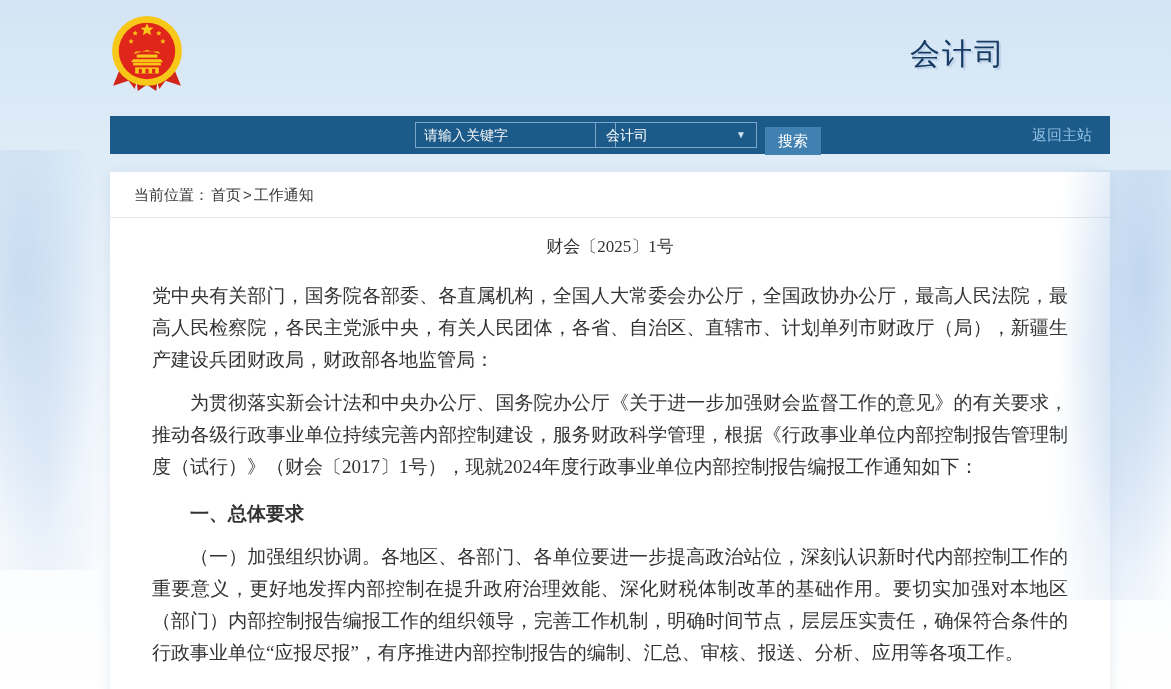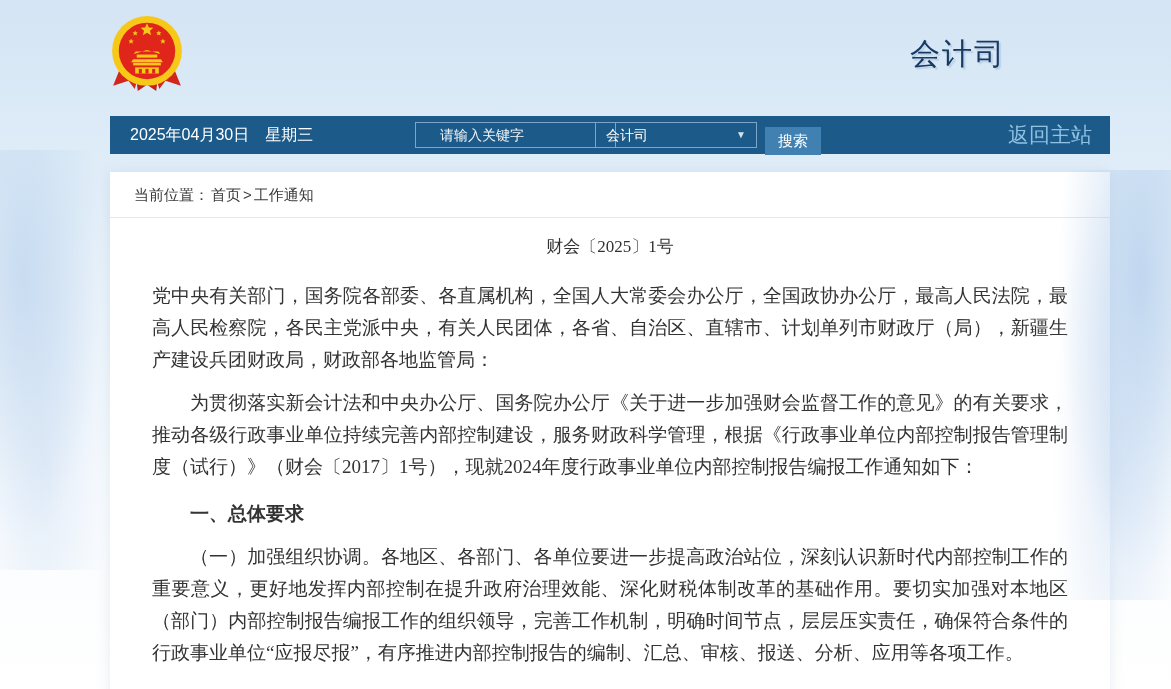--- a/index.html
+++ b/index.html
@@ -60,40 +60,40 @@
     background: #1c5a89;
   }
   .nav-date {
     position: absolute; left: 20px; top: 0; line-height: 38px;
     color: #ffffff; font-size: 16px;
   }
   .nav-search {
     position: absolute; left: 305px; top: 6px; width: 201px; height: 26px;
     box-sizing: border-box;
     background: transparent; border: 1px solid #7ba6c9;
-    color: #fef9c3; font-size: 14px; padding: 0 24px; outline: none;
+    color: #fef9c3; font-size: 14px; padding: 0 8px; outline: none;
     font-family: "Liberation Sans", sans-serif;
   }
   .nav-search::placeholder { color: #ffffff; opacity: 0.95; }
   .nav-select {
     position: absolute; left: 485px; top: 6px; width: 162px; height: 26px;
     box-sizing: border-box; border: 1px solid #7ba6c9;
     color: #ffffff; font-size: 14px; line-height: 24px; padding: 0 10px;
     cursor: pointer;
   }
   .nav-select .caret { float: right; font-size: 10px; color: #cfe2f0; line-height: 24px; }
   .nav-btn {
     position: absolute; left: 655px; top: 11px; height: 28px;
     background: #4181b1; color: #ffffff; border: none;
     font-size: 15px; padding: 0 13px; cursor: pointer;
     font-family: "Liberation Sans", sans-serif;
   }
   .nav-home {
     position: absolute; right: 18px; top: 0; line-height: 38px;
-    color: #8fc1e3; font-size: 21px; text-decoration: none; cursor: pointer; margin-left: 40px;
+    color: #8fc1e3; font-size: 15px; text-decoration: none; cursor: pointer; margin-left: 40px;
   }
 
   
   .panel {
     position: absolute; left: 0; top: 172px; width: 1000px; min-height: 517px;
     background: #ffffff;
     box-shadow: 0 2px 12px rgba(110,145,180,0.18);
   }
   .breadcrumb {
     padding: 14px 24px 12px 24px;
@@ -159,21 +159,20 @@
             <rect x="43" y="53.5" width="3" height="4.5" fill="#e0261b"></rect>
           </svg>
         </span>
         <span class="titles">
         </span>
       </a>
       <div class="dept">会计司</div>
     </header>
 
     <nav class="navbar">
-      <span class="nav-date">2025年04月30日　星期三</span>
       <input class="nav-search" type="text" placeholder="请输入关键字" style="">
       <div class="nav-select">
         <span class="caret">▼</span>
         <span>会计司</span>
       </div>
       <button class="nav-btn">搜索</button>
       <a class="nav-home">返回主站</a>
     </nav>
 
     <main class="panel">

